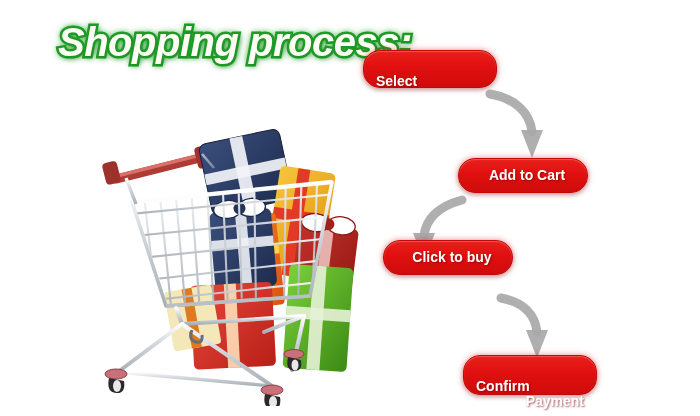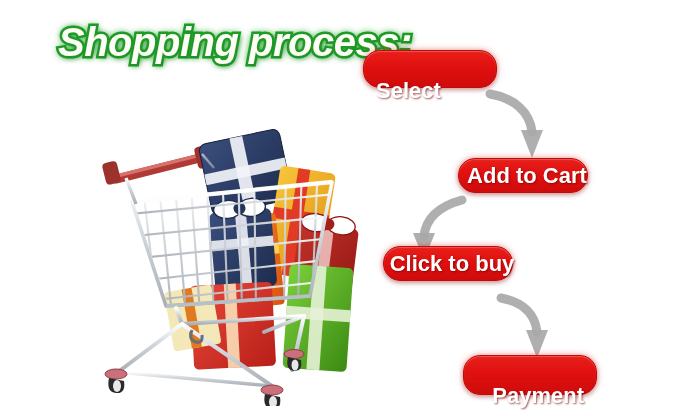--- a/index.html
+++ b/index.html
@@ -43,21 +43,21 @@
     border: 1px solid #c10a0a;
     box-shadow:
       0 0 6px rgba(224,16,16,0.45),
       0 2px 4px rgba(0,0,0,0.22),
       inset 0 1px 1px rgba(255,255,255,0.25);
     box-sizing: border-box;
   }
   .flow-box .label {
     color: #fff;
     font-weight: bold;
-    font-size: 22px;
+    font-size: 14px;
     text-shadow: 1px 1px 2px rgba(120,0,0,0.65);
     line-height: 1.05;
     white-space: nowrap;
     margin-left: 8px;
   }
   .flow-box.centered {
     display: flex;
     align-items: center;
     justify-content: center;
   }
@@ -268,28 +268,29 @@
 
   <div class="flow-box centered" style="left:458px; top:158px; width:130px; height:35px;">
     <span class="label">Add to Cart</span>
   </div>
 
   <svg class="arrow-svg" style="left:404px; top:196px;" width="70" height="66" viewBox="0 0 70 66">
     <path d="M58 4 C36 10, 22 22, 20 40" stroke="#a8a8a8" stroke-width="9" fill="none" stroke-linecap="round" opacity="0.92"></path>
     <path d="M20 64 L9 37 L31 37 Z" fill="#a8a8a8" opacity="0.92"></path>
   </svg>
 
-  <div class="flow-box centered" style="left:383px; top:246px; width:130px; height:35px;">
+  <div class="flow-box centered" style="left:383px; top:240px; width:130px; height:35px;">
     <span class="label">Click to buy</span>
   </div>
 
   <svg class="arrow-svg" style="left:497px; top:292px;" width="70" height="68" viewBox="0 0 70 68">
     <path d="M4 6 C26 10, 38 22, 40 40" stroke="#a8a8a8" stroke-width="9" fill="none" stroke-linecap="round" opacity="0.92"></path>
     <path d="M40 66 L29 38 L51 38 Z" fill="#a8a8a8" opacity="0.92"></path>
   </svg>
 
   <div class="flow-box two-line" style="left:463px; top:355px; width:134px; height:40px;">
     <span class="label">
+      <span class="line-1">Confirm</span>
       <span class="line-2">Payment</span>
     </span>
   </div>
 
 </div>
 
 </body></html>

